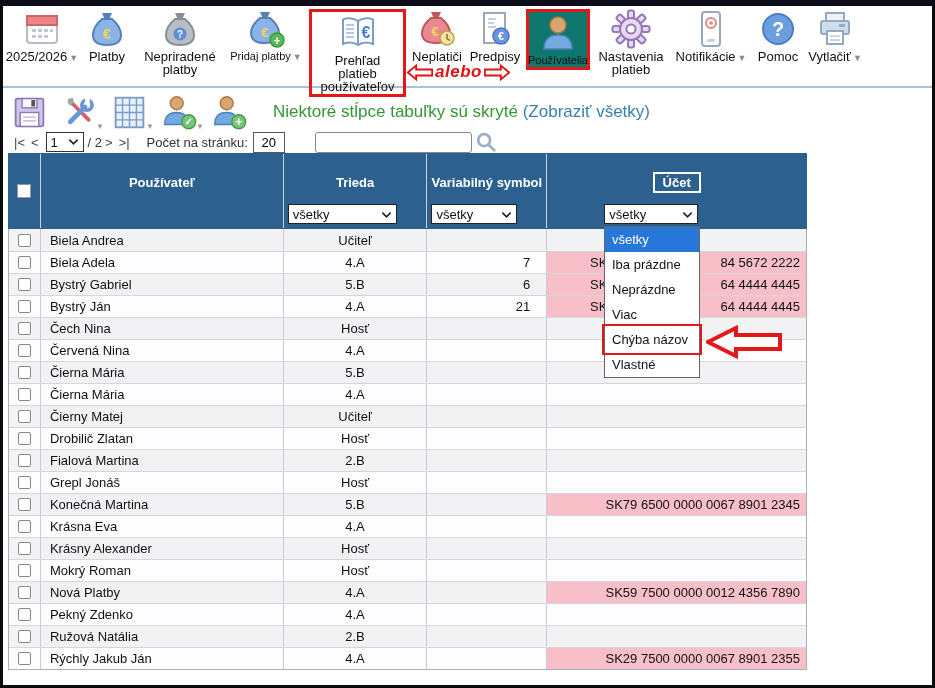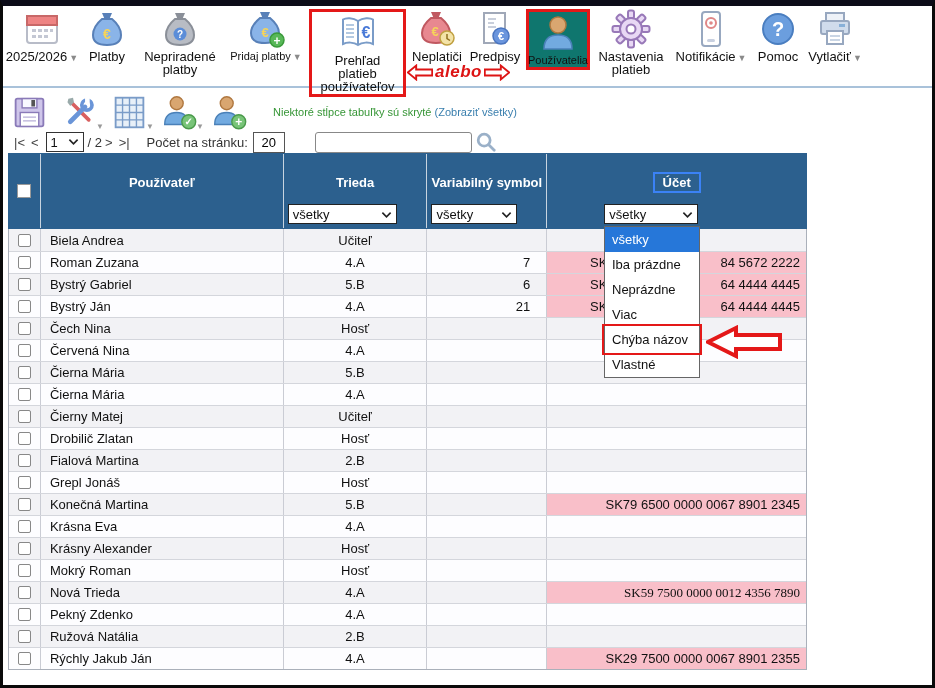--- a/index.html
+++ b/index.html
@@ -36,21 +36,21 @@
   .alebo svg { display:block; }
 
   
   .actionbar {
     position:absolute; left:8px; top:86px; height:40px;
     display:flex; align-items:center; gap:13px;
   }
   .abtn { position:relative; width:37px; height:37px; cursor:pointer; }
   .abtn svg { width:37px; height:37px; display:block; }
   .abtn .mini-caret { position:absolute; right:-6px; bottom:0; color:#999; font-size:8px; }
-  .hidden-cols-msg { margin-left:12px; font-size:11px; color:#379637; white-space:nowrap; }
+  .hidden-cols-msg { margin-left:12px; font-size:17px; color:#379637; white-space:nowrap; }
   .hidden-cols-msg a { color:#3a7fae; text-decoration:none; cursor:pointer; }
 
   
   .pager {
     position:absolute; left:8px; top:124px; height:24px;
     display:flex; align-items:center; font-size:13px; color:#333;
   }
   .pager .navsym { padding:0 3px; cursor:pointer; color:#444; }
   .selectbox {
     display:inline-flex; align-items:center; justify-content:space-between;
@@ -74,21 +74,21 @@
   
   .utable { position:absolute; left:5px; top:147px; width:799px; }
   .thead { display:flex; background:#2c608e; height:76px; border:1px solid #2c608e; }
   .hcell {
     color:#fff; font-weight:bold; font-size:13px; text-align:center;
     display:flex; flex-direction:column; border-right:1px solid #c8d4e0;
   }
   .hcell:last-child { border-right:none; }
   .hcell .hlabel { flex:1; display:flex; align-items:center; justify-content:center; padding-top:6px; line-height:15px; }
   .hcell .hfilter { height:24px; position:relative; }
-  .hbox-red { border:2px solid #3b82f6; padding:1px 8px;text-align:right; }
+  .hbox-red { border:2px solid #ffffff; padding:1px 8px;text-align:right; }
   .hcb { width:14px; height:14px; background:#fff; border:1px solid #999; margin:auto; cursor:pointer; }
   .fsel { position:absolute; top:0; height:20px; background:#fff; border:1px solid #222;
           display:flex; align-items:center; justify-content:space-between;
           font-size:13px; font-weight:normal; color:#111; padding:0 4px; cursor:pointer; }
 
   .tbody { border-left:1px solid #aab0ba; border-right:1px solid #aab0ba; border-bottom:1px solid #aab0ba; }
   .trow { display:flex; height:22px; border-top:1px solid #d4d6dc; background:#fdfdff; cursor:pointer; }
   .trow:nth-child(odd) { background:#f2f2f5; }
   .trow:first-child { border-top:none; }
   .tcell { font-size:13px; color:#111; display:flex; align-items:center; border-right:1px solid #caccd4; overflow:hidden; }
@@ -404,21 +404,21 @@
           </div>
           <div class="tcell name-cell" style="width: 243px;">Biela Andrea</div>
           <div class="tcell class-cell" style="width: 144px;">Učiteľ</div>
           <div class="tcell vs-cell" style="width: 120px;"></div>
           <div class="tcell acct-cell" style="width: 259px;"></div>
         </div>
         <div class="trow">
           <div class="tcell cb-cell" style="width: 32px;">
             <span class="row-cb"></span>
           </div>
-          <div class="tcell name-cell" style="width: 243px;">Roman Zuzana</div>
+          <div class="tcell name-cell" style="width: 243px;">Biela Adela</div>
           <div class="tcell class-cell" style="width: 144px;">4.A</div>
           <div class="tcell vs-cell" style="width: 120px;">7</div>
           <div class="tcell acct-cell pink" style="width: 259px;">
             <span>SK</span>
             <span class="acct-spacer"></span>
             <span>84 5672 2222</span>
           </div>
         </div>
         <div class="trow">
           <div class="tcell cb-cell" style="width: 32px;">
@@ -551,24 +551,24 @@
           </div>
           <div class="tcell name-cell" style="width: 243px;">Mokrý Roman</div>
           <div class="tcell class-cell" style="width: 144px;">Hosť</div>
           <div class="tcell vs-cell" style="width: 120px;"></div>
           <div class="tcell acct-cell" style="width: 259px;"></div>
         </div>
         <div class="trow">
           <div class="tcell cb-cell" style="width: 32px;">
             <span class="row-cb"></span>
           </div>
-          <div class="tcell name-cell" style="width: 243px;">Nová Trieda</div>
-          <div class="tcell class-cell" style="width: 144px;">4.A</div>
-          <div class="tcell vs-cell" style="width: 120px;"></div>
-          <div class="tcell acct-cell pink" style="width: 259px; font-family: Liberation Serif, serif;">SK59 7500 0000 0012 4356 7890</div>
+          <div class="tcell name-cell" style="width: 243px;">Nová Platby</div>
+          <div class="tcell class-cell" style="width: 144px;">4.A</div>
+          <div class="tcell vs-cell" style="width: 120px;"></div>
+          <div class="tcell acct-cell pink" style="width: 259px;">SK59 7500 0000 0012 4356 7890</div>
         </div>
         <div class="trow">
           <div class="tcell cb-cell" style="width: 32px;">
             <span class="row-cb"></span>
           </div>
           <div class="tcell name-cell" style="width: 243px;">Pekný Zdenko</div>
           <div class="tcell class-cell" style="width: 144px;">4.A</div>
           <div class="tcell vs-cell" style="width: 120px;"></div>
           <div class="tcell acct-cell" style="width: 259px;"></div>
         </div>

